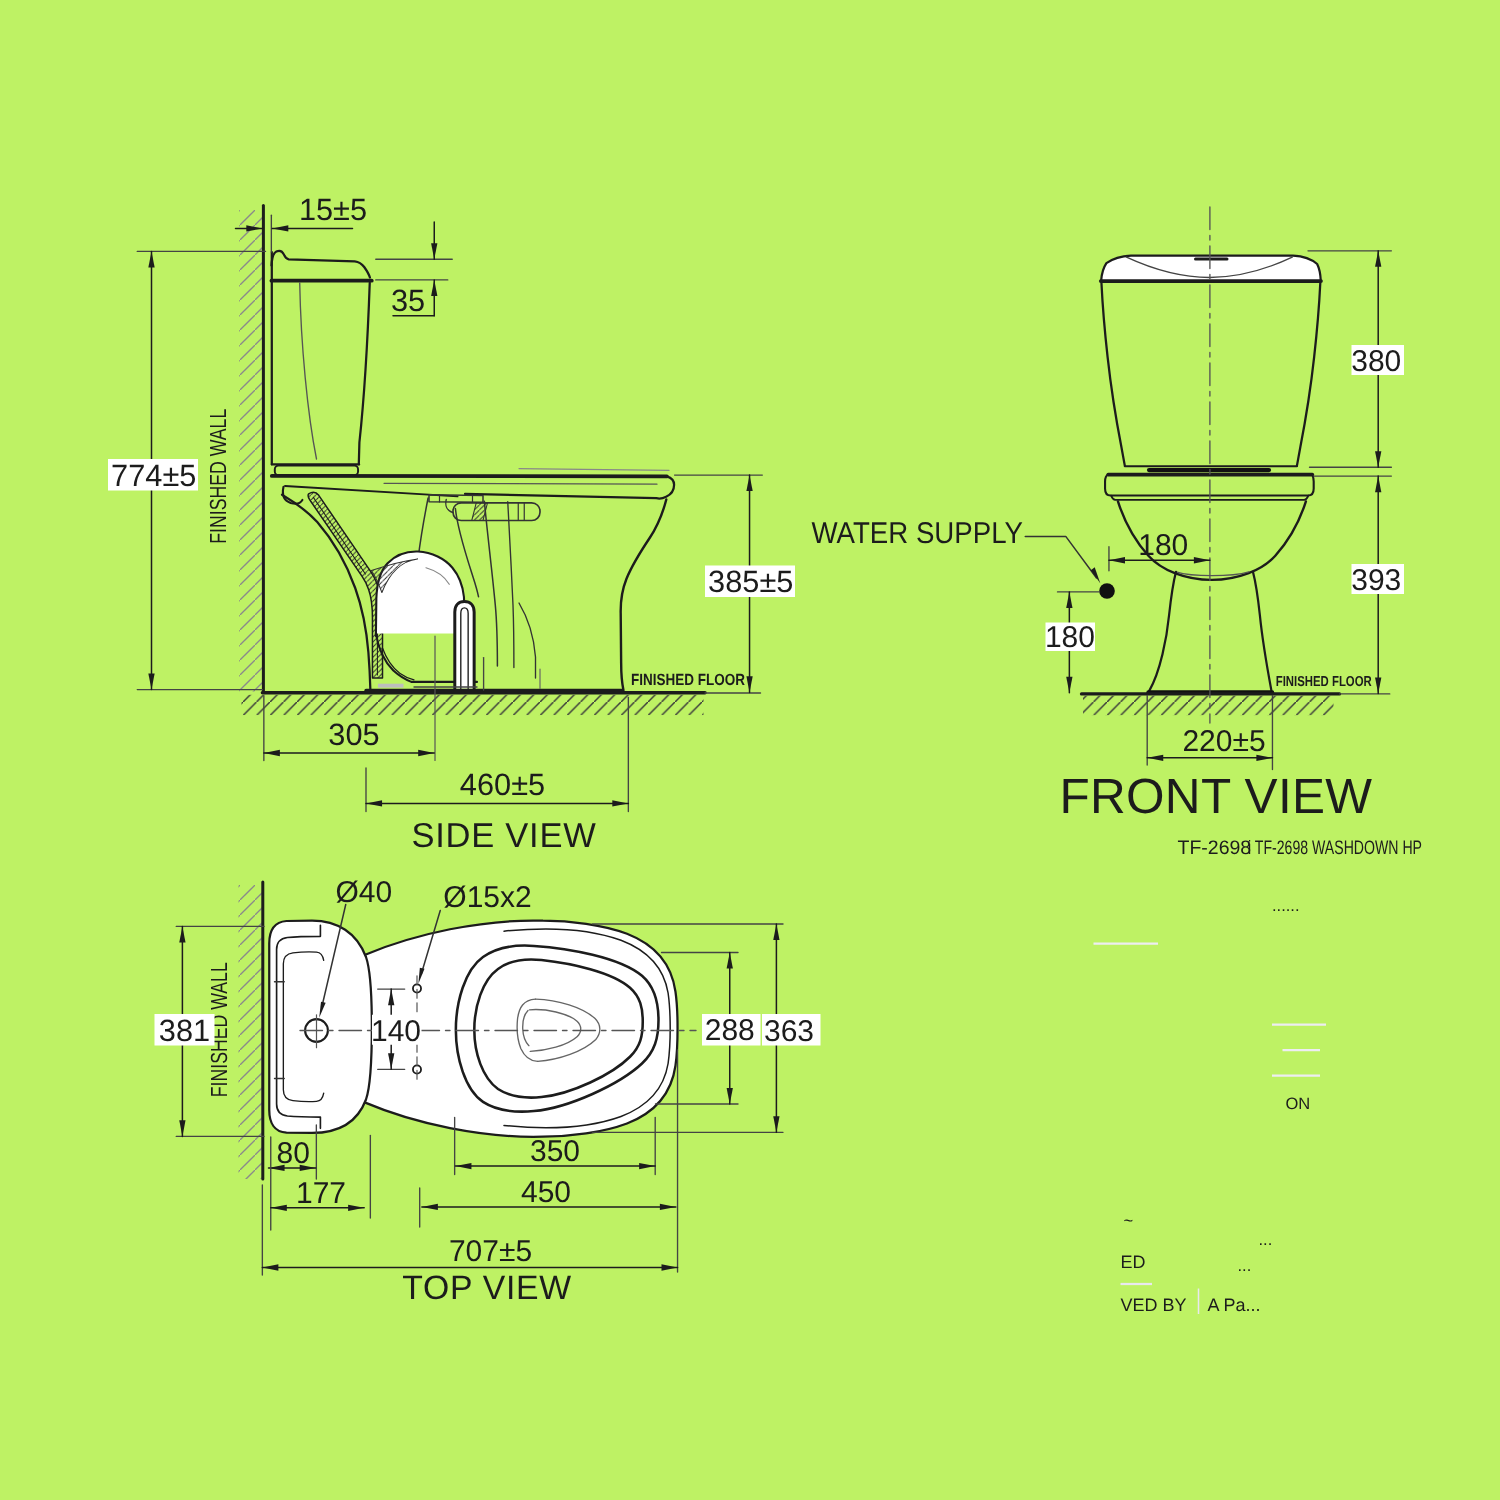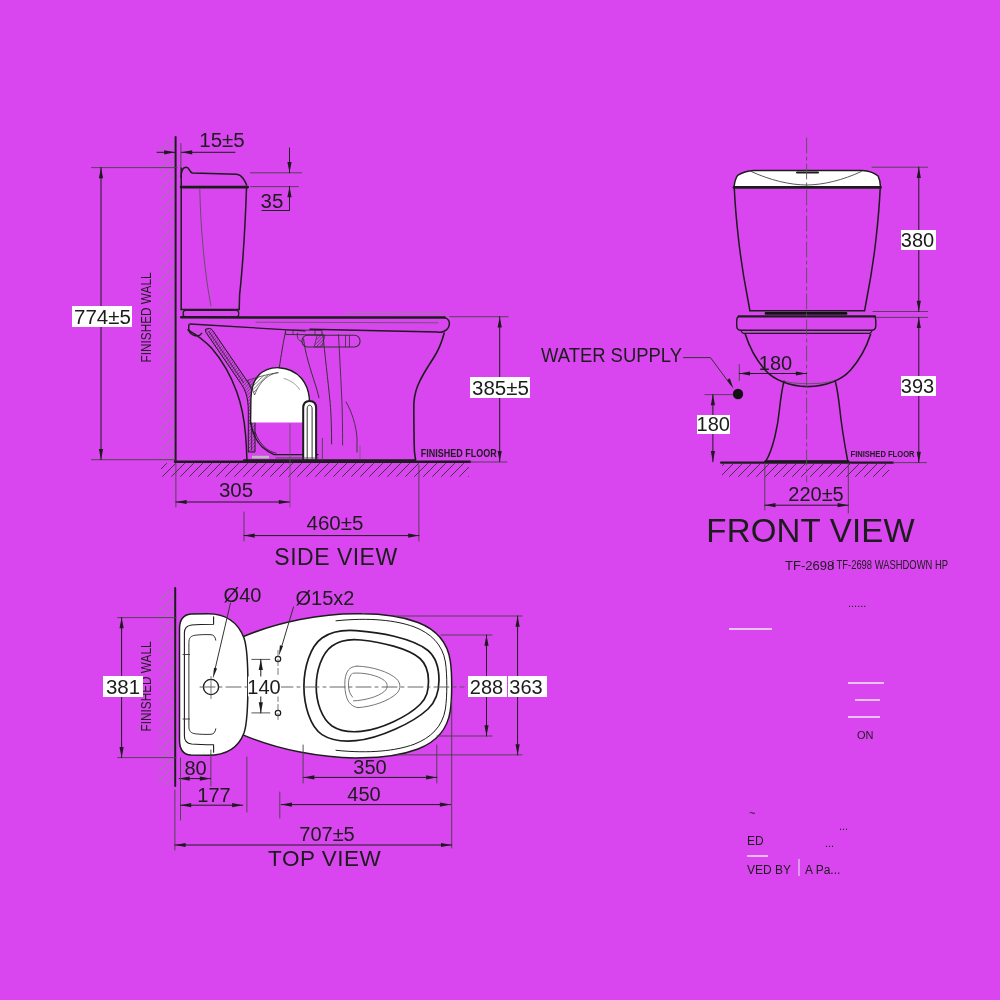--- a/index.html
+++ b/index.html
@@ -1,16 +1,16 @@
 <!DOCTYPE html>
 <html><head>
 <meta charset="utf-8">
 <style>
   html,body{margin:0;padding:0;background:#ffffff;}
-  #page{position:relative;width:1000px;height:1000px;background:#d946ef;overflow:hidden;}
+  #page{position:relative;width:1000px;height:1000px;background:#bef264;overflow:hidden;}
   svg{position:absolute;left:0;top:0;}
   text{font-family:"Liberation Sans",sans-serif;fill:#1c1c1c;}
 </style>
 </head>
 <body>
 <div id="page">
 <svg width="1000" height="1000" viewBox="0 0 1000 1000">
 <defs>
   <pattern id="hwall" width="10" height="10" patternUnits="userSpaceOnUse">
     <path d="M-2,12 L12,-2" stroke="#8a8a8a" stroke-width="0.9" fill="none"></path>

